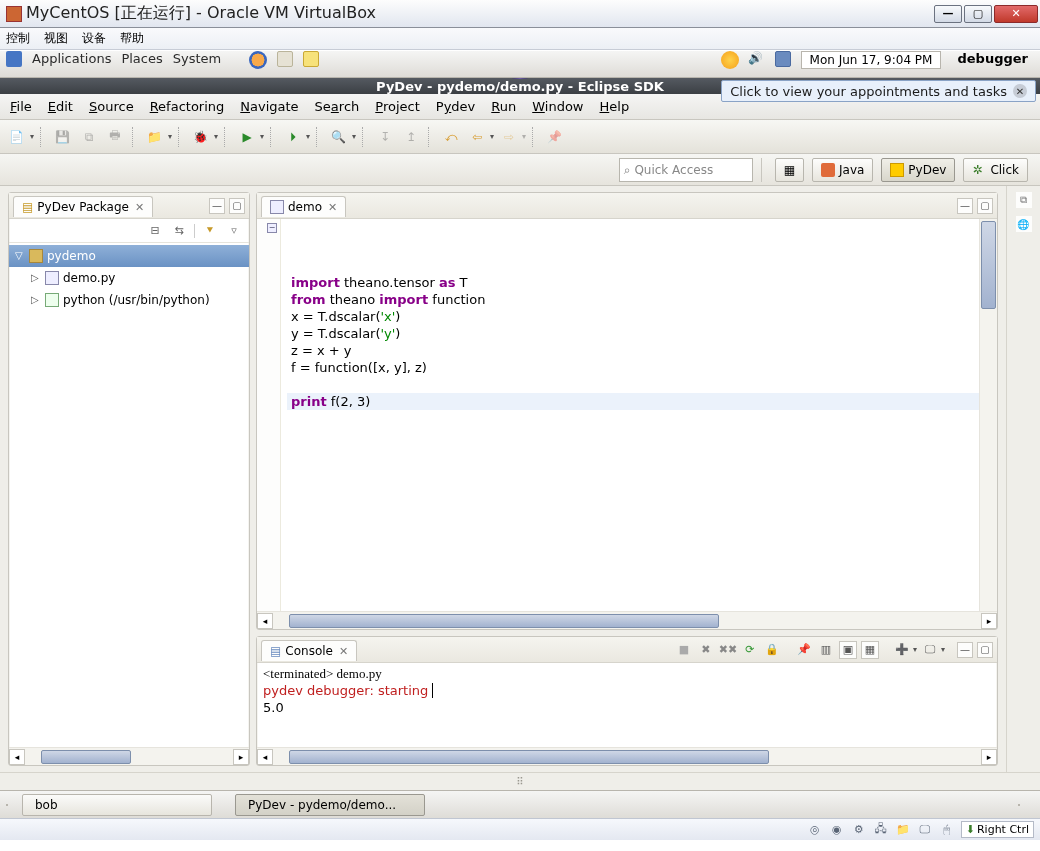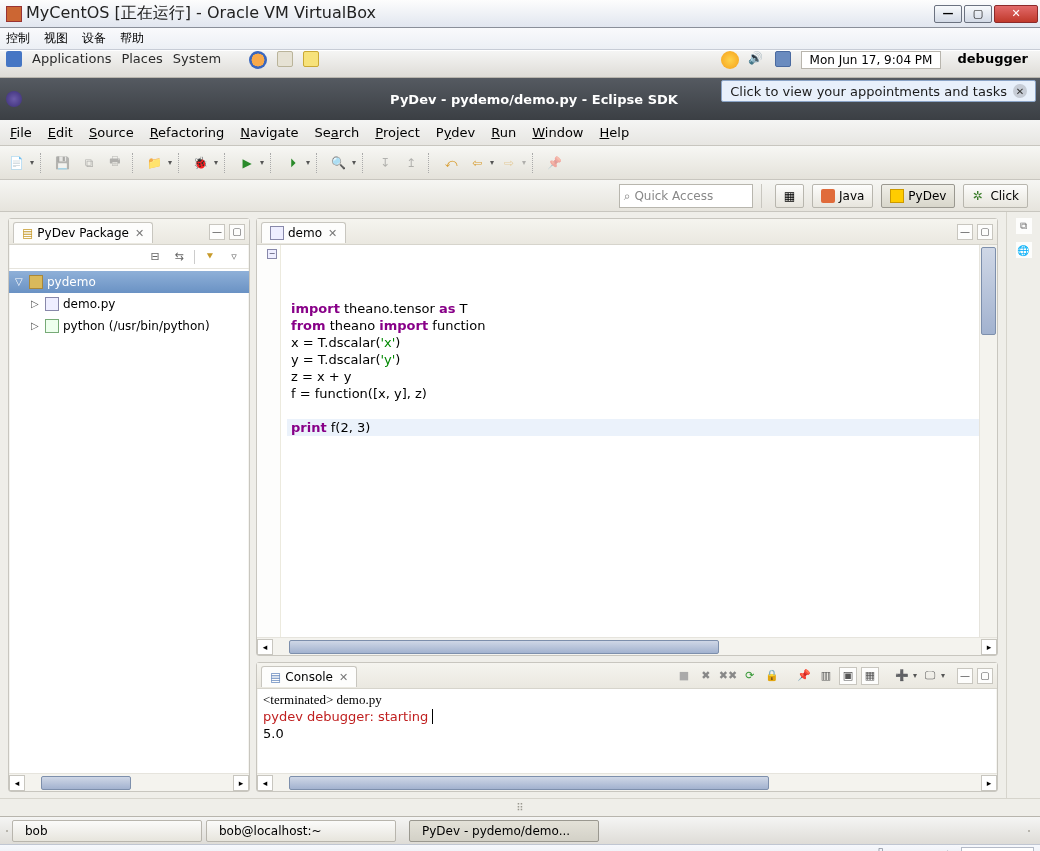--- a/index.html
+++ b/index.html
@@ -15,21 +15,21 @@
 
 
 .gnome-panel { height: 28px; background: linear-gradient(#f5f5f4,#dedcd7); border-top:1px solid #fff; border-bottom:1px solid #b8b5ad; display:flex; align-items:flex-start; padding:0 6px; gap:10px; }
 .gnome-panel .sys-icon { width:16px; height:16px; display:inline-block; border-radius:2px;}
 .gnome-panel .menu-item { font-size:13px; color:#2b2b2b;}
 .gnome-panel .spacer { flex:1; }
 .datetime-box { background:#fff; border:1px solid #b8b5ad; padding:1px 8px; font-size:12px; border-radius:0;}
 .gnome-user { font-weight:bold; font-size:13px; margin:0 6px;}
 
 
-.eclipse-titlebar { height: 42px; background: linear-gradient(#555a61,#3b3f44); color:#fff; display:flex; align-items:center; font-size:13px; font-weight:bold; position:relative;}
+.eclipse-titlebar { height: 16px; background: linear-gradient(#555a61,#3b3f44); color:#fff; display:flex; align-items:center; font-size:13px; font-weight:bold; position:relative;flex-direction:column;}
 .eclipse-titlebar .etitle { flex:1; text-align:center; }
 .eclipse-titlebar .eicon { width:16px; height:16px; background:radial-gradient(circle,#6b5ba8,#3b2e78); border-radius:50%; margin:0 6px;}
 .appt-bar { position:absolute; right:4px; top:2px; height:22px; background:#e8f0fb; border:1px solid #8aa3c6; color:#1b1b1b; font-weight:normal; font-size:13px; padding:2px 8px; border-radius:2px; display:flex; align-items:center; gap:6px;}
 .appt-bar .xclose { font-weight:bold; color:#333; background:#c6ccd6; border-radius:50%; width:14px; height:14px; display:flex; align-items:center; justify-content:center; font-size:10px;}
 
 .eclipse-menubar { height:26px; background: linear-gradient(#f5f5f4,#e7e6e2); border-bottom:1px solid #c8c6bf; display:flex; align-items:center; padding:0 10px; gap:16px; font-size:13px;}
 .eclipse-menubar span u { text-decoration: underline; }
 
 .eclipse-toolbar { height:34px; background: linear-gradient(#f7f7f4,#e4e2da); border-bottom:1px solid #c8c6bf; display:flex; align-items:center; padding:0 6px; gap:4px;}
 .tb-btn { width:22px; height:22px; border:1px solid transparent; border-radius:2px; display:flex; align-items:center; justify-content:center; font-size:12px; color:#555;}
@@ -88,21 +88,21 @@
 .console-toolbar .cbtn { width:18px; height:18px; border:1px solid transparent; display:flex; align-items:center; justify-content:center; font-size:11px;}
 .console-body { font-family:"DejaVu Sans Mono","Courier New",monospace; font-size:13px; line-height:17px; padding:2px 6px;}
 .term-hdr { color:#000;font-family:Liberation Serif, serif; }
 .red { color:#c02020;}
 .caret { border-right:1px solid #000; animation:none;}
 
 
 .eclipse-statusbar { height:18px; background:#efeee9; border-top:1px solid #d6d4cc; display:flex; justify-content:center; align-items:center; font-size:10px; color:#9a9890;}
 
 
-.gnome-bottom { height:28px; background: linear-gradient(#f5f5f4,#dedcd7); border-top:1px solid #b8b5ad; display:flex; align-items:center; padding:0 6px; gap:4px;}
+.gnome-bottom { height:28px; background: linear-gradient(#f5f5f4,#dedcd7); border-top:1px solid #b8b5ad; display:flex; align-items:center; padding:0 6px; gap:14px;}
 .task-btn { height:22px; border:1px solid #b8b5ad; background:linear-gradient(#fbfbfa,#e7e5dd); padding:2px 10px 2px 6px; font-size:12px; display:flex; align-items:center; gap:6px; border-radius:2px; min-width:190px;}
 .task-btn.active { background:linear-gradient(#e3e1d8,#d3d1c7); border-color:#9a9890;margin-left:9px;}
 
 
 .vb-statusbar { height:22px; background: linear-gradient(#f6f8fc,#e4e8f1); border-top:1px solid #c0c6d2; display:flex; align-items:center; justify-content:flex-end; padding:0 6px; gap:6px; font-size:11px;}
 .vb-ind { width:16px; height:16px; display:flex; align-items:center; justify-content:center; color:#5a6576;}
 .rightctrl { border:1px solid #b4bac7; padding:1px 4px; background:#fff; font-size:11px; display:flex; align-items:center; gap:2px;}
 
 .sun-icon{width:18px;height:18px;border-radius:50%;background:radial-gradient(circle,#ffd24a,#f59f1a);} 
 .ff-icon{width:18px;height:18px;border-radius:50%;background:radial-gradient(circle,#f7a94a 50%,#3a67be 52%);} 
@@ -350,24 +350,20 @@
 </div>
 
 <div class="eclipse-statusbar">⠿</div>
 
 <div class="gnome-bottom">
   <div class="sys-icon" style="border:1px solid #b8b5ad;background:#fff"></div>
   <div class="task-btn">
     <span class="sys-icon" style="background:#7aa0d4"></span>
     <span>bob</span>
   </div>
-  <div class="task-btn">
-    <span class="sys-icon" style="background:#2b2b2b"></span>
-    <span>bob@localhost:~</span>
-  </div>
   <div class="task-btn active">
     <span class="sys-icon" style="background:radial-gradient(circle,#6b5ba8,#3b2e78);border-radius:50%"></span>
     <span>PyDev - pydemo/demo...</span>
   </div>
   <div style="flex:1"></div>
   <div class="sys-icon" style="border:1px solid #b8b5ad;background:#fff"></div>
   <div class="sys-icon" style="background:#c55"></div>
 </div>
 
 <div class="vb-statusbar">

